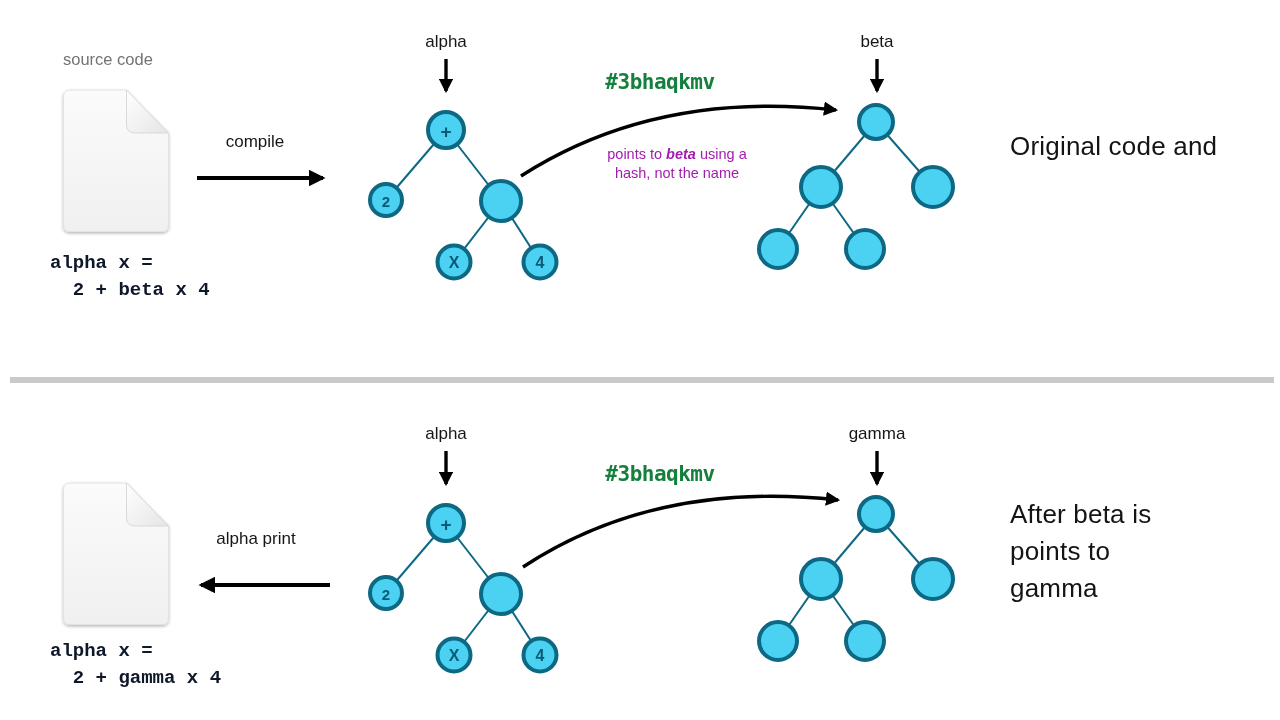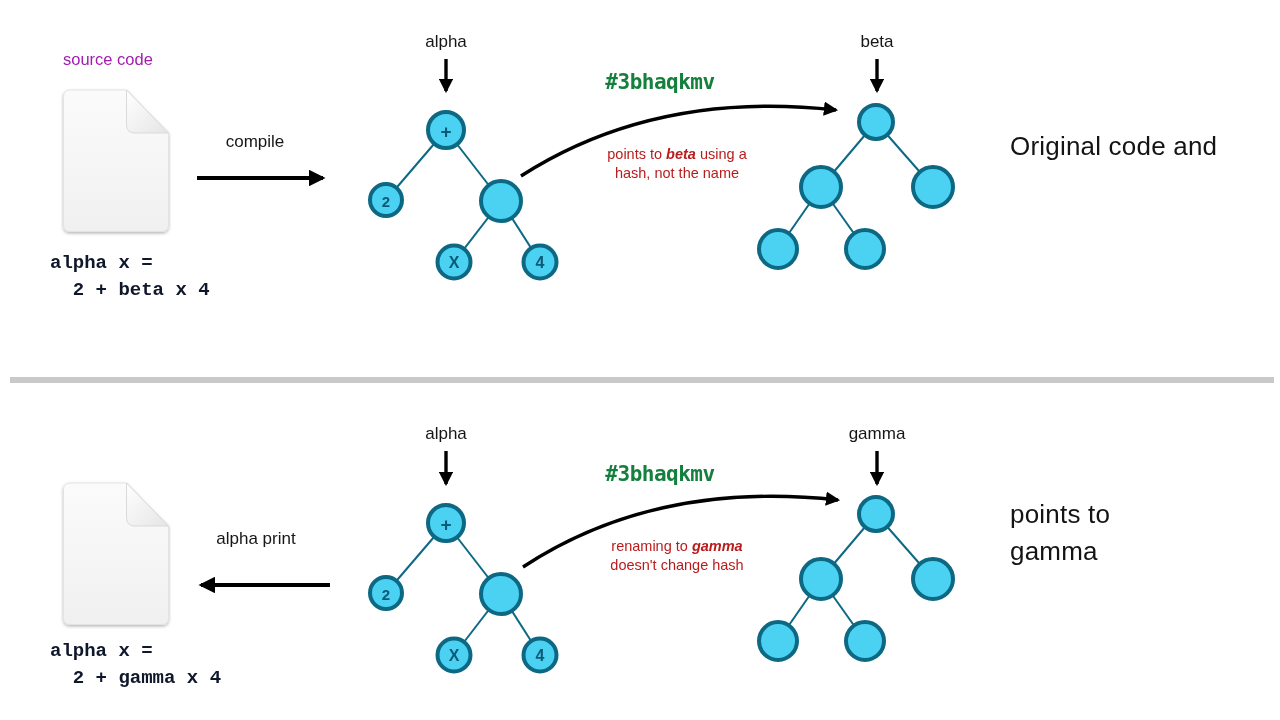--- a/index.html
+++ b/index.html
@@ -4,30 +4,30 @@
 <style>
   html,body{margin:0;padding:0;background:#ffffff;}
   .stage{
     position:relative;width:1280px;height:720px;background:#ffffff;overflow:hidden;
     font-family:"Liberation Sans",sans-serif;color:#1a1a1a;
   }
   .stage > svg{position:absolute;left:0;top:0;}
   .abs{position:absolute;}
   .center{transform:translateX(-50%);text-align:right;white-space:nowrap;}
   .label{font-size:17px;color:#161616;}
-  .small-label{font-size:16.5px;color:#a21caf;}
+  .small-label{font-size:16.5px;color:#737373;}
   .code{
     font-family:Liberation Mono, monospace;
     font-weight:bold;font-size:19px;line-height:27px;white-space:pre;color:#0f172a;
   }
   .hash{
     font-family:"DejaVu Sans Mono","Liberation Mono",monospace;
     font-weight:bold;font-size:21px;color:#15803d;letter-spacing:-0.5px;
   }
-  .note{font-size:14.5px;line-height:19px;text-align:center;color:#b91c1c;}
+  .note{font-size:14.5px;line-height:19px;text-align:center;color:#a21caf;}
   .note b{font-style:italic;}
   .caption{font-size:26px;line-height:37px;color:#141414;letter-spacing:0.2px;}
   .node-label{
     position:absolute;transform:translate(-50%,-50%);
     font-weight:bold;color:var(--node-label,#0a5b77);line-height:1;
   }
   .edge{stroke:var(--node-stroke,#0d6884);stroke-width:2;}
   .node{fill:var(--node-fill,#4bd2f2);stroke:var(--node-stroke,#0d6884);stroke-width:4;}
   .arrow{stroke:var(--arrow-black,#000);stroke-width:4;fill:none;}
   .arrow-thin{stroke:var(--arrow-black,#000);stroke-width:3.4;fill:none;}
@@ -128,28 +128,25 @@
   <div class="node-label" style="left:454px;top:263px;font-size:16px;">X</div>
   <div class="node-label" style="left:540px;top:263px;font-size:16px;">4</div>
 
   <div class="abs label center" style="left:256px;top:529px;">alpha print</div>
   <div class="abs code" style="left:50px;top:638px;">alpha x =
   2 + gamma x 4</div>
 
   <div class="abs label center" style="left:446px;top:424px;">alpha</div>
   <div class="abs hash center" style="left:660px;top:462px;">#3bhaqkmv</div>
 
-  <div class="abs note" style="left:566px;top:537px;width:222px;">
-    <span>renaming to </span><b>gamma</b><span></span><br>
-    <span>doesn't change hash</span>
-  </div>
 
   <div class="abs label center" style="left:877px;top:424px;">gamma</div>
 
   <div class="abs caption" style="left:1010px;top:496px;">
+    <div>After beta is</div>
     <div>points to</div>
     <div>gamma</div>
   </div>
 
   <div class="node-label" style="left:446px;top:524px;font-size:19px;">+</div>
   <div class="node-label" style="left:386px;top:594px;font-size:15px;">2</div>
   <div class="node-label" style="left:454px;top:656px;font-size:16px;">X</div>
   <div class="node-label" style="left:540px;top:656px;font-size:16px;">4</div>
 
 </div>

